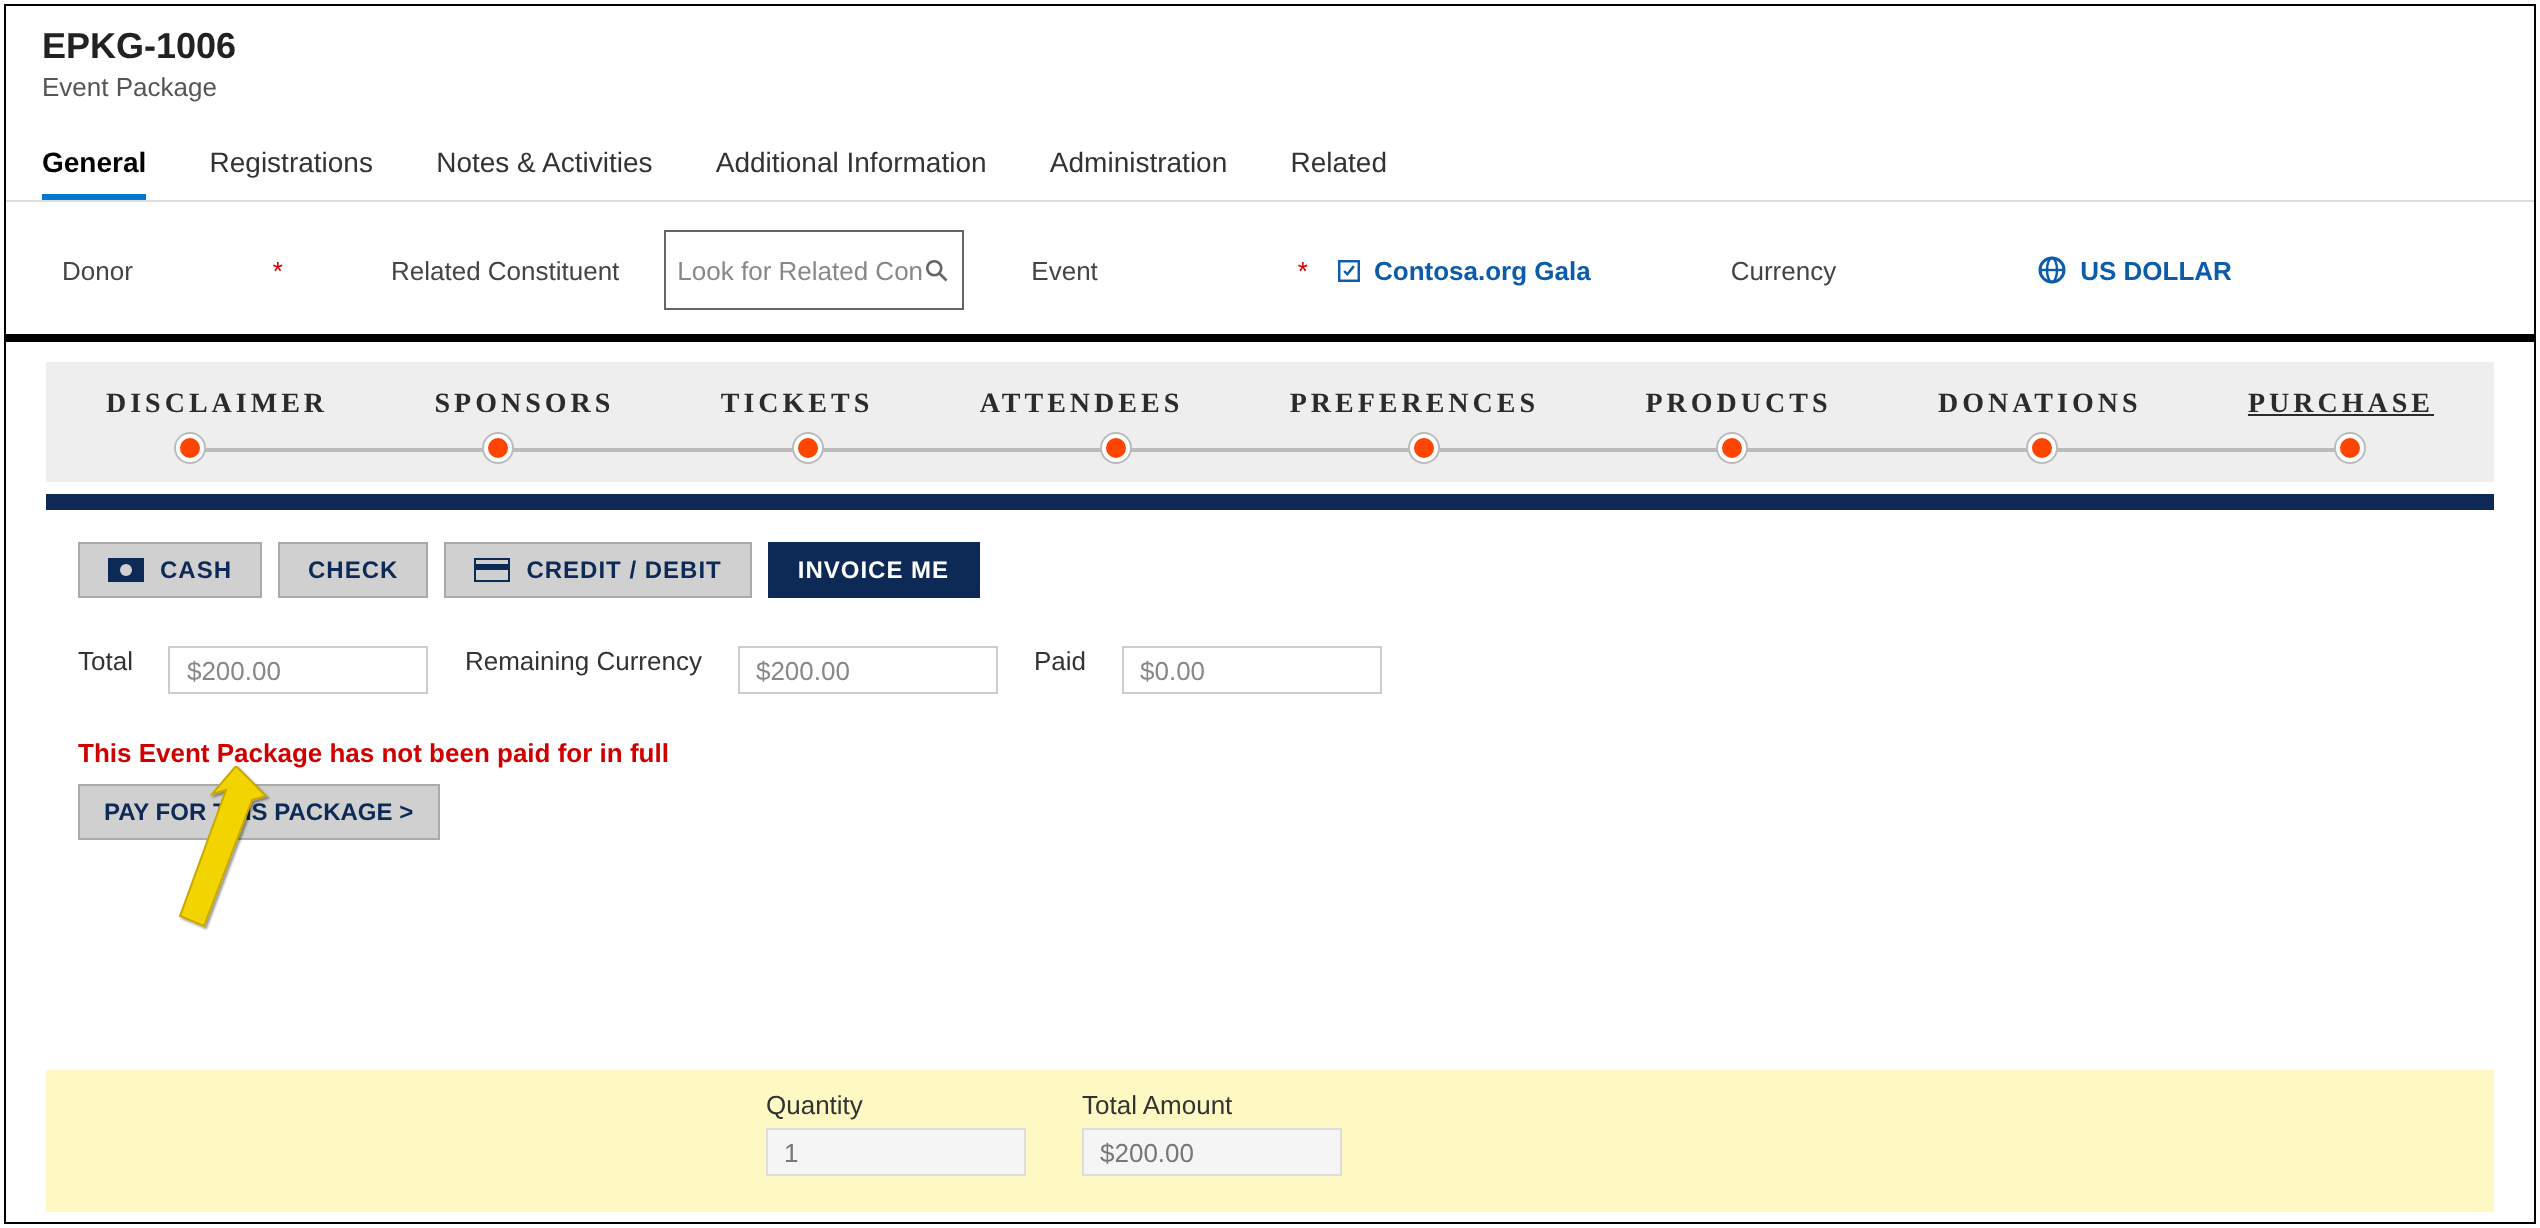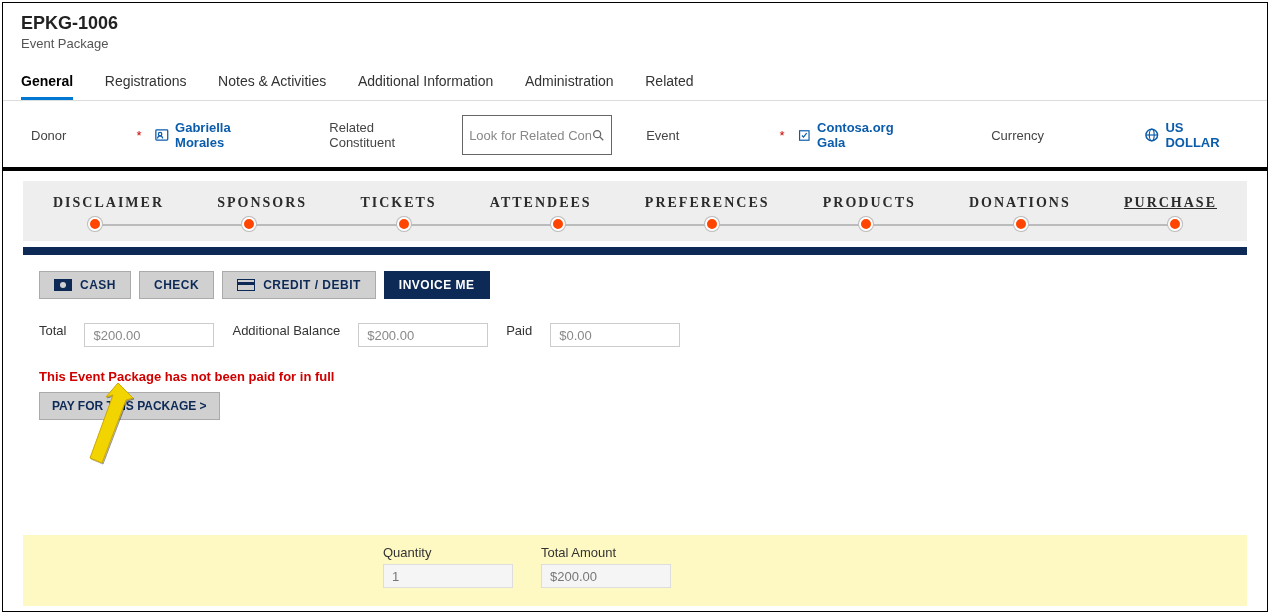--- a/index.html
+++ b/index.html
@@ -64,28 +64,20 @@
     <span class="tab">Registrations</span>
     <span class="tab">Notes &amp; Activities</span>
     <span class="tab">Additional Information</span>
     <span class="tab">Administration</span>
     <span class="tab">Related</span>
   </div>
 
   <div class="formrow">
     <span class="lbl">Donor</span>
     <span class="req">*</span>
-    <span class="link">
-      <svg width="14" height="14" viewBox="0 0 16 16">
-          <rect x="1" y="2" width="14" height="12" rx="1" fill="none" stroke="#0b5cab" stroke-width="1.5"></rect>
-          <circle cx="6" cy="7" r="2" fill="none" stroke="#0b5cab" stroke-width="1.5"></circle>
-          <path d="M3 12 C3 10 5 9 6 9 C7 9 9 10 9 12" fill="none" stroke="#0b5cab" stroke-width="1.5"></path>
-        </svg>
-      <span>Gabriella Morales</span>
-    </span>
     <span class="spacer"></span>
     <span class="lbl">Related Constituent</span>
     <span class="searchbox">
       <span>Look for Related Con</span>
       <svg width="14" height="14" viewBox="0 0 16 16">
           <circle cx="7" cy="7" r="4" fill="none" stroke="#666" stroke-width="1.5"></circle>
           <line x1="10" y1="10" x2="14" y2="14" stroke="#666" stroke-width="1.5"></line>
         </svg>
     </span>
     <span class="lbl">Event</span>
@@ -159,21 +151,21 @@
         <span>CREDIT / DEBIT</span>
       </span>
       <span class="pbtn active">
         <span>INVOICE ME</span>
       </span>
     </div>
 
     <div class="amounts">
       <span class="albl">Total</span>
       <span class="abox">$200.00</span>
-      <span class="albl">Additional Balance</span>
+      <span class="albl">Remaining Currency</span>
       <span class="abox">$200.00</span>
       <span class="albl">Paid</span>
       <span class="abox">$0.00</span>
     </div>
 
     <div class="warn">This Event Package has not been paid for in full</div>
     <span class="paylink">PAY FOR THIS PACKAGE &gt;</span>
   </div>
 
   <div class="footer-panel">

